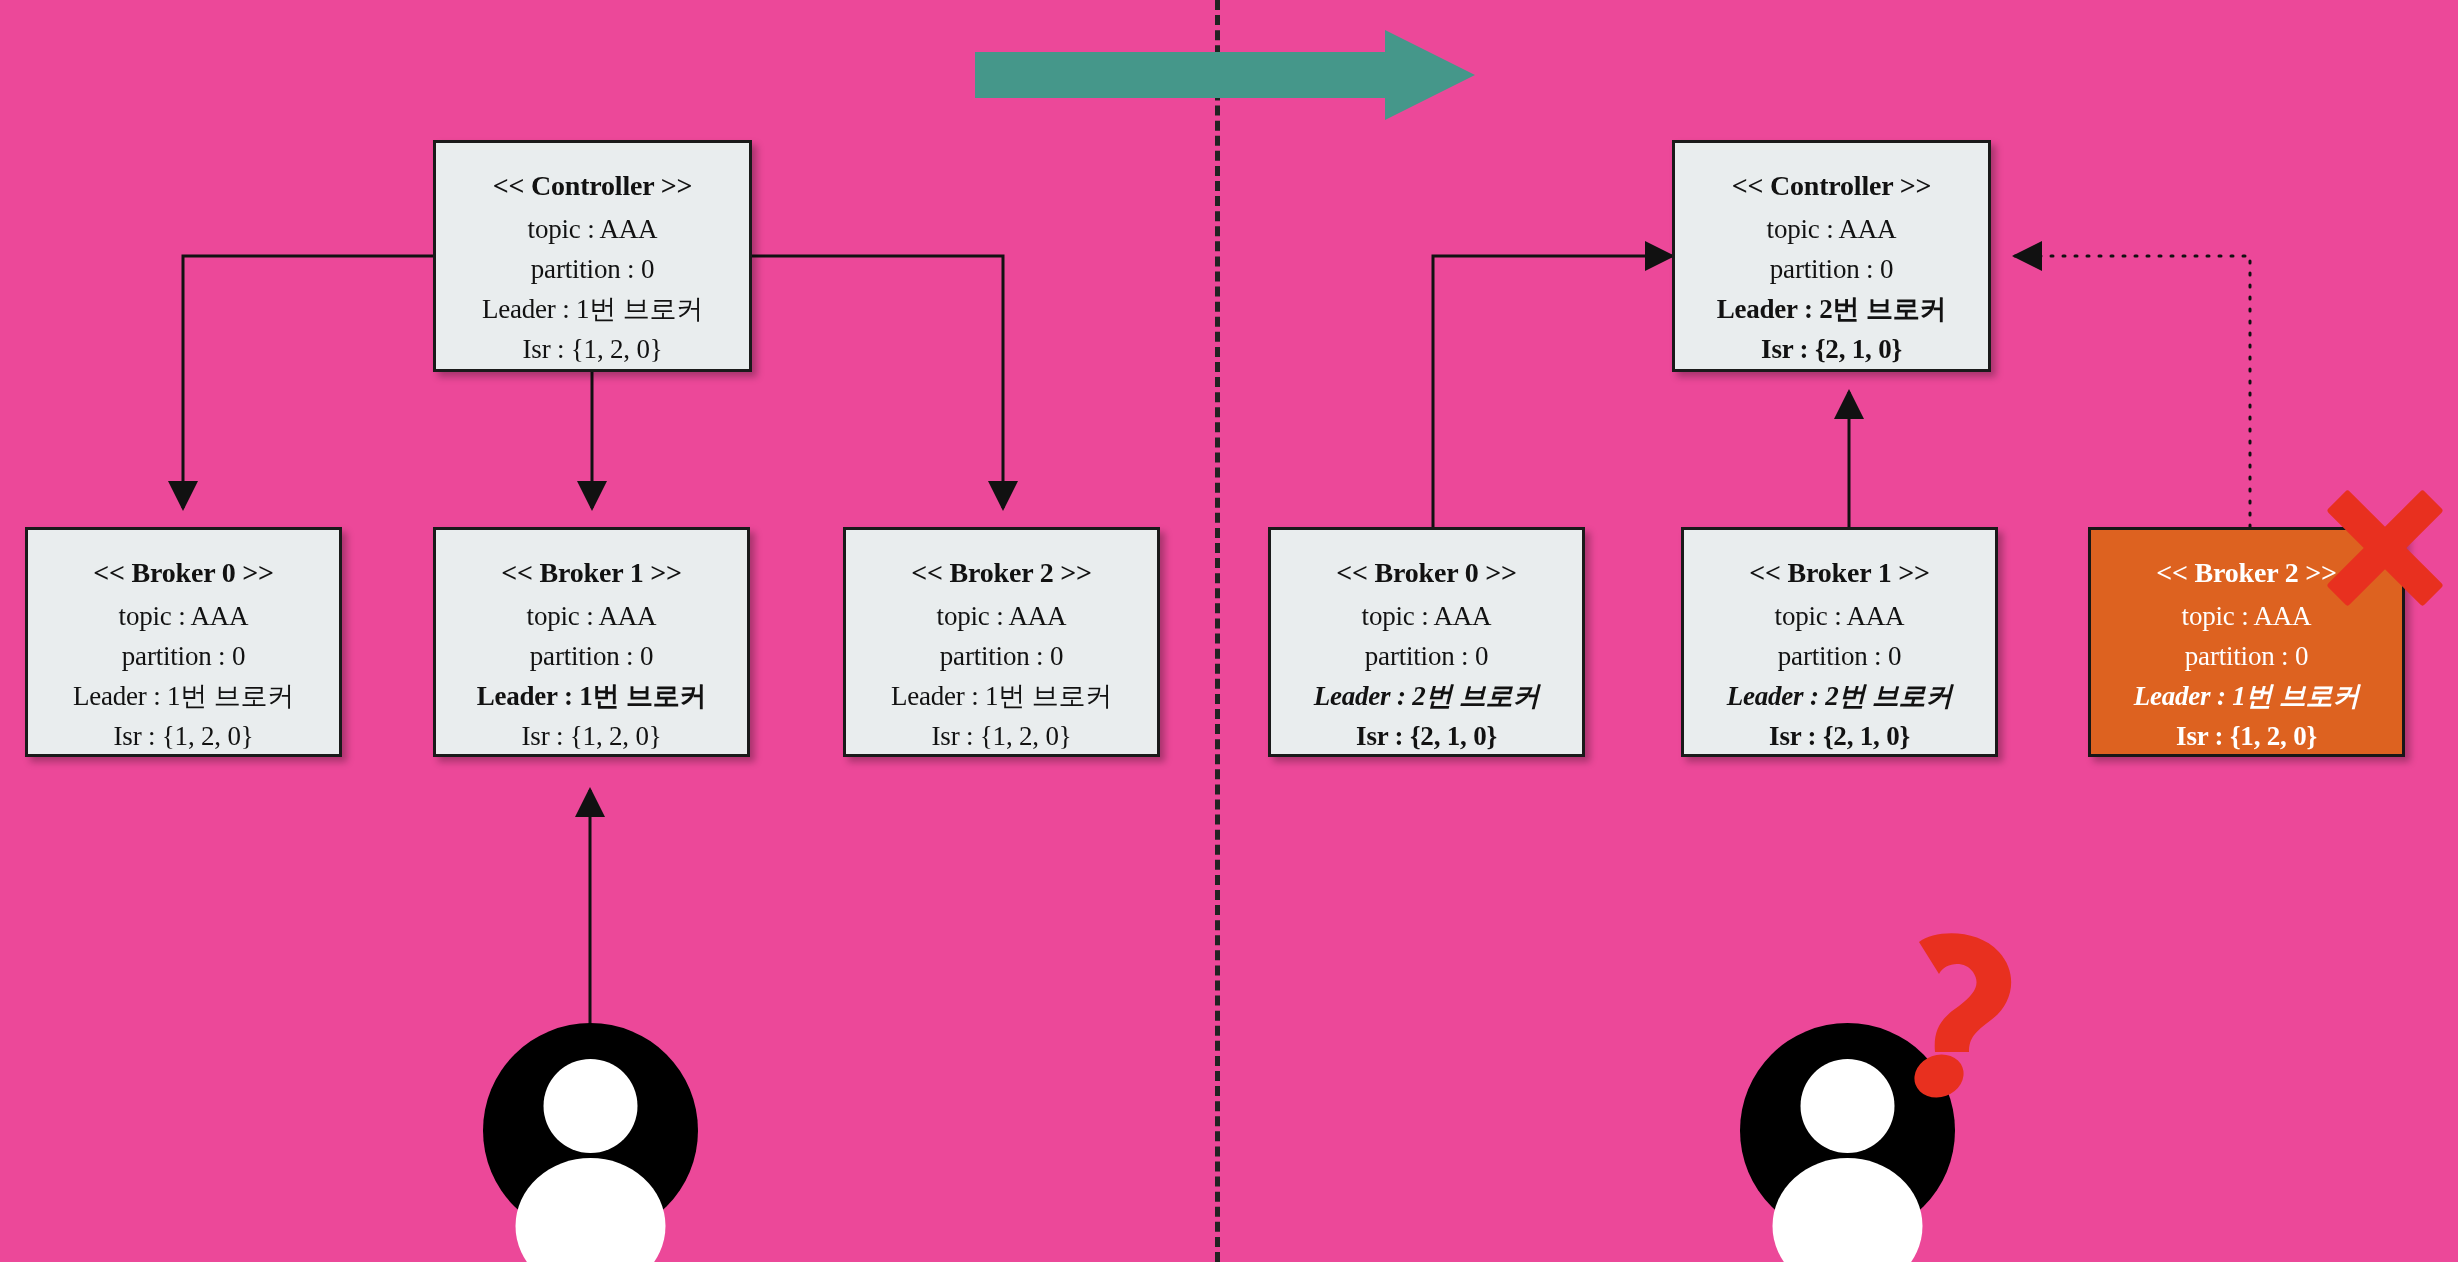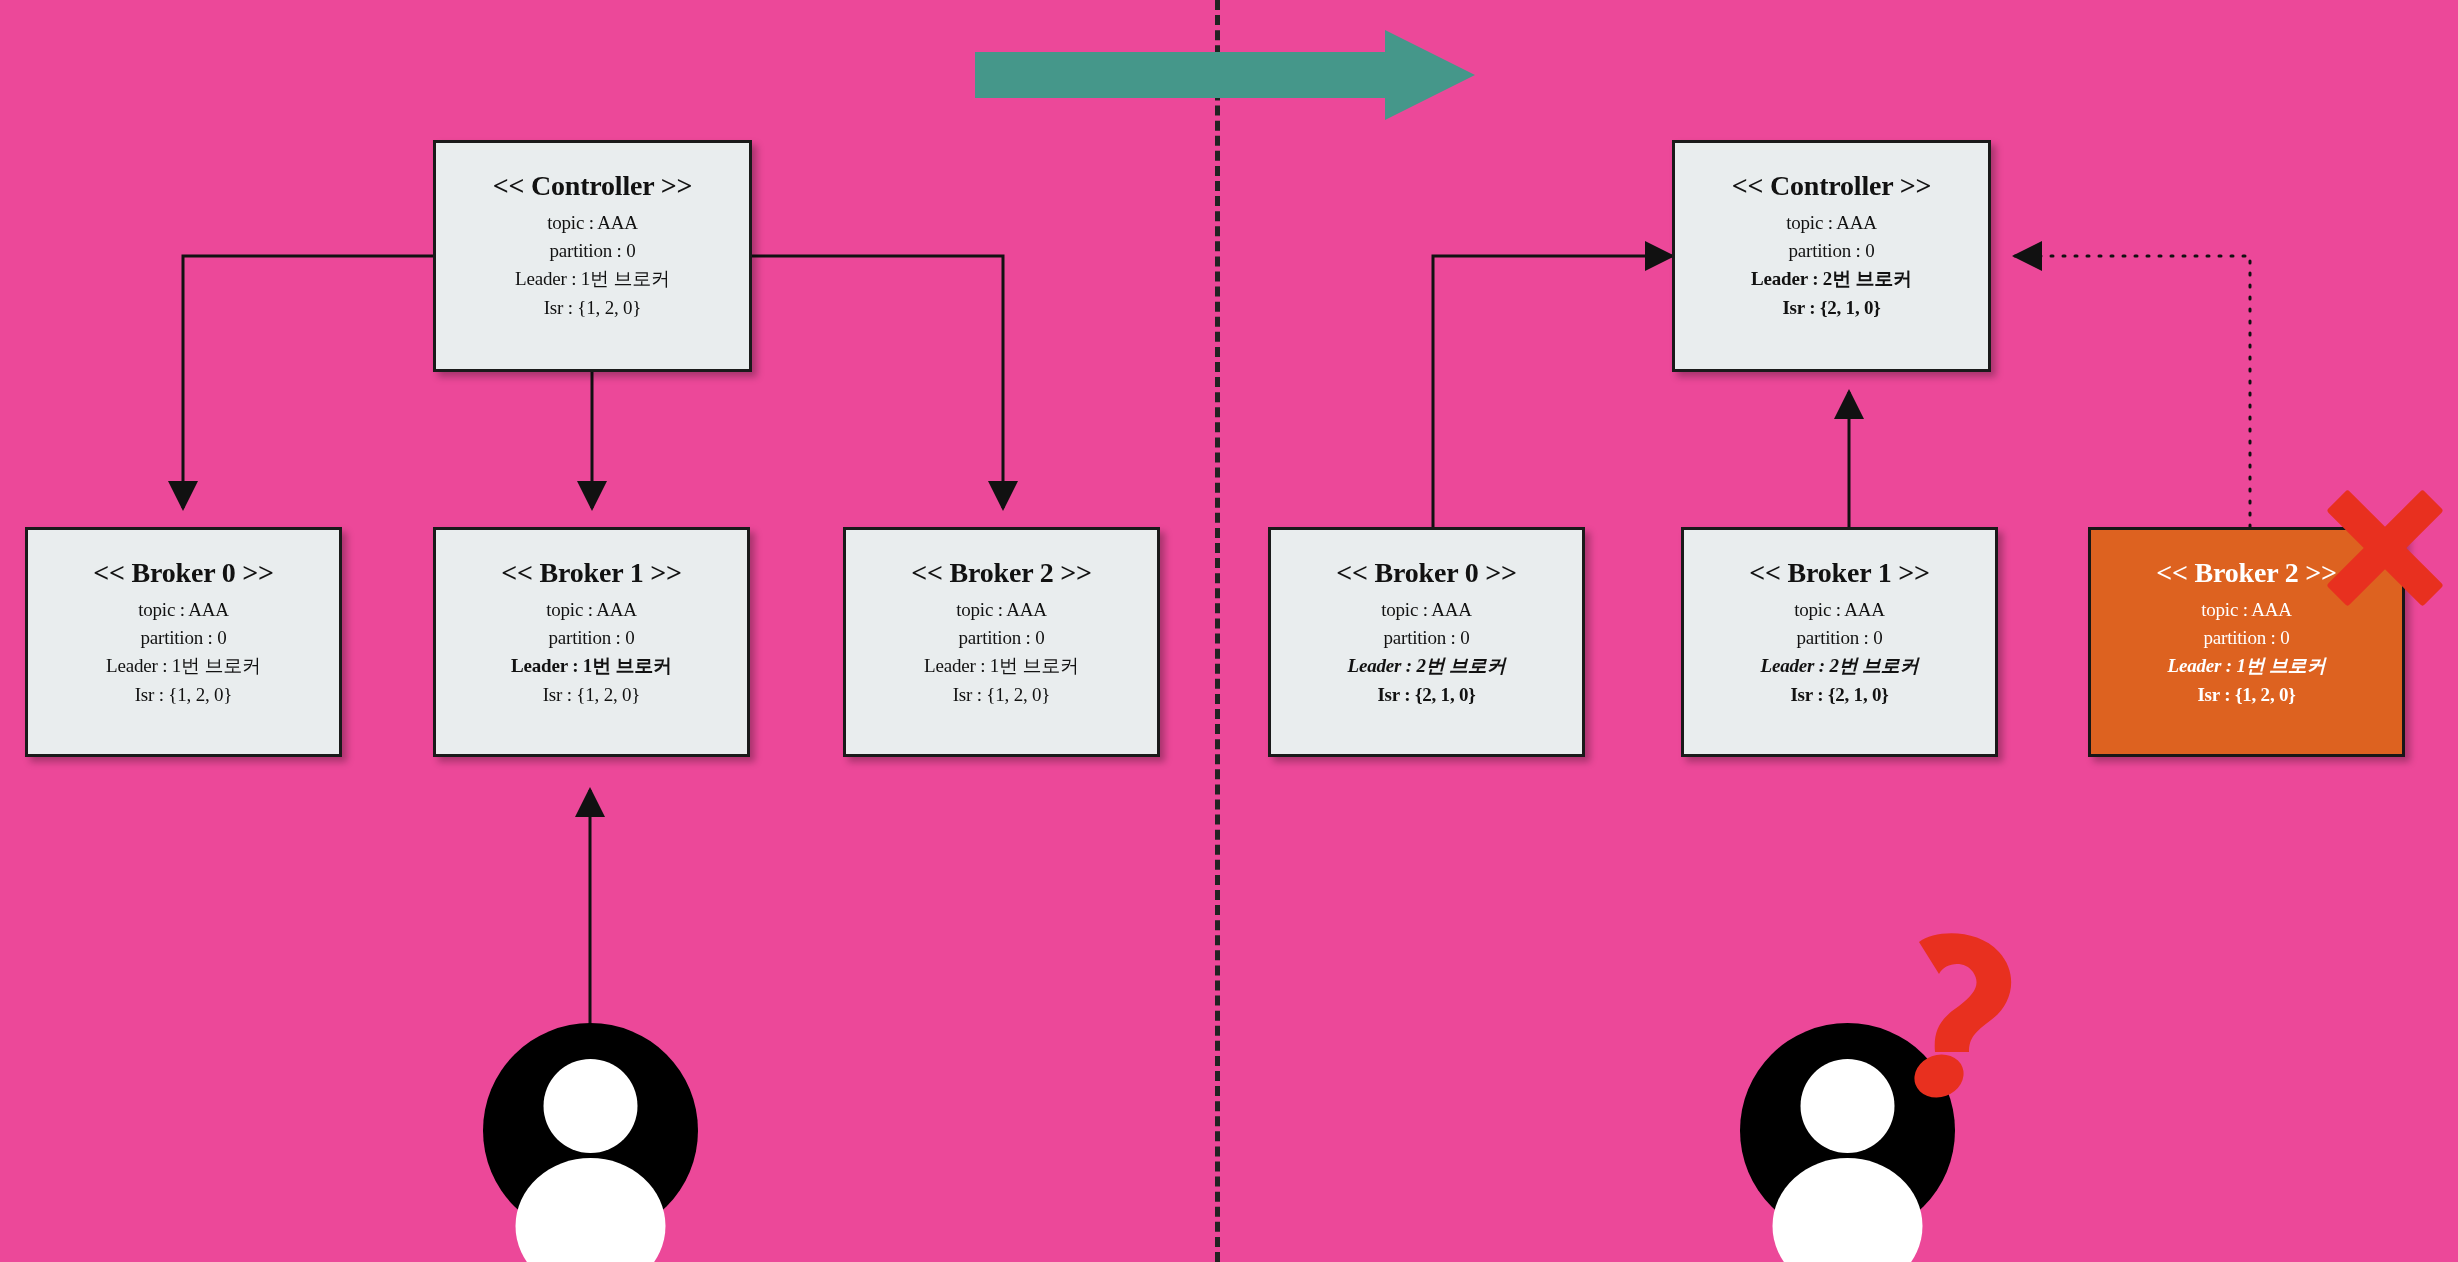--- a/index.html
+++ b/index.html
@@ -22,21 +22,21 @@
     background: #e9edee;
     border: 3px solid #1a1a1a;
     box-shadow: 5px 5px 7px rgba(0,0,0,0.28);
     display: flex;
     flex-direction: column;
     align-items: center;
     padding-top: 22px;
     z-index: 6;
   }
   .node .line {
-    font-size: 19px;
+    font-size: 27px;
     line-height: 1.49;
     color: #121212;
     white-space: nowrap;
     letter-spacing: -0.2px;
   }
   .node .title {
     font-weight: bold;
     font-size: 28px;
     margin-bottom: 2px;
   }

